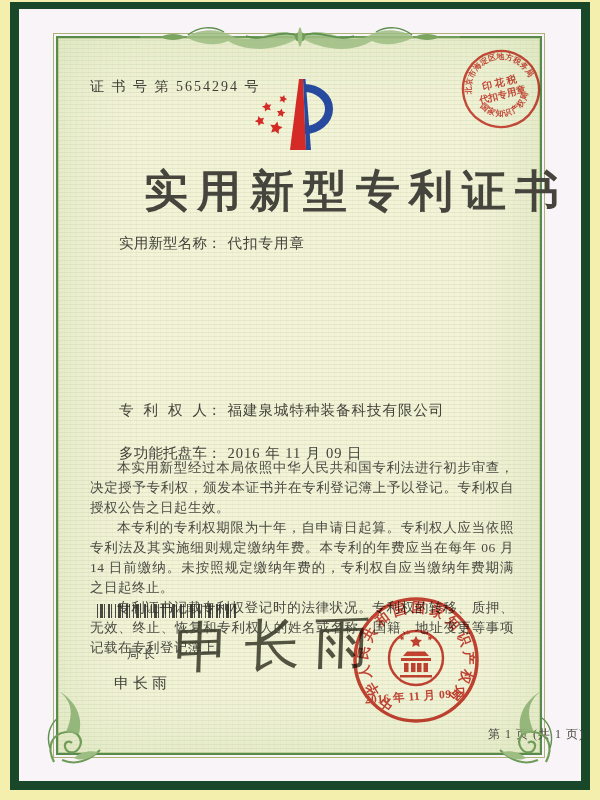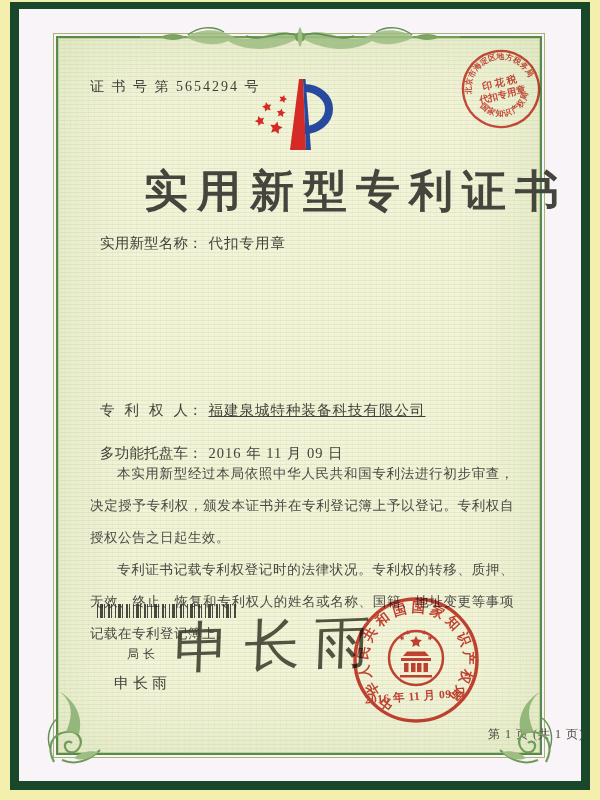--- a/index.html
+++ b/index.html
@@ -23,28 +23,28 @@
     outline:1px solid #aab275;outline-offset:2px;
     box-shadow: inset 0 0 0 1px rgba(170,190,130,.55), inset 0 0 80px rgba(186,208,150,.45);
   }
   .cert-no{position:absolute;left:32px;top:40px;font-size:14px;letter-spacing:2px;color:#3e3e36;}
   .logo{position:absolute;left:194px;top:38px;}
   .title{
     position:absolute;left:0;top:124px;width:100%;text-align:right;
     font-size:44px;font-weight:700;letter-spacing:9px;text-indent:9px;color:#45453d;margin-left:28px;
   }
   .field-row{position:absolute;left:42px;font-size:14.5px;color:#43433b;white-space:nowrap;}
-  .flabel{display:inline-block;width:88px;text-align:justify;text-align-last:justify;vertical-align:bottom;}
+  .flabel{display:inline-block;width:88px;text-align:justify;text-align-last:justify;vertical-align:bottom;margin-left:19px;}
   .fcolon{display:inline-block;margin-right:6px;}
   .fvalue{letter-spacing:1px;}
   .row-0{top:196px;} .row-1{top:248px;} .row-2{top:283px;}
-  .row-3{top:325px;} .row-4{top:363px;text-decoration:underline;} .row-5{top:406px;}
+  .row-3{top:325px;} .row-4{top:363px;} .row-5{top:406px;}
   .paragraphs{position:absolute;left:32px;top:420px;width:424px;}
   .paragraphs p{
-    margin:0;padding:0;font-size:13.5px;line-height:32px;color:#4a4a42;
+    margin:0;padding:0;font-size:13.5px;line-height:20px;color:#4a4a42;
     text-indent:2em;text-align:justify;letter-spacing:.5px;
   }
   .barcode{
     position:absolute;left:39px;top:566px;width:140px;height:14px;
     background:repeating-linear-gradient(90deg,
       #2b2b26 0 1px, transparent 1px 3px,
       #2b2b26 3px 6px, transparent 6px 7px,
       #2b2b26 7px 8px, transparent 8px 11px,
       #2b2b26 11px 13px, transparent 13px 14px,
       #2b2b26 14px 15px, transparent 15px 18px);
@@ -104,20 +104,21 @@
     </div>
     <div class="field-row row-4">
       <span class="flabel">专利权人</span><span class="fcolon">：</span><span class="fvalue">福建泉城特种装备科技有限公司</span>
     </div>
     <div class="field-row row-5">
       <span class="flabel">多功能托盘车</span><span class="fcolon">：</span><span class="fvalue">2016 年 11 月 09 日</span>
     </div>
 
     <div class="paragraphs">
       <p>本实用新型经过本局依照中华人民共和国专利法进行初步审查，决定授予专利权，颁发本证书并在专利登记簿上予以登记。专利权自授权公告之日起生效。</p>
+      <p>本专利的专利权期限为十年，自申请日起算。专利权人应当依照专利法及其实施细则规定缴纳年费。本专利的年费应当在每年 06 月 14 日前缴纳。未按照规定缴纳年费的，专利权自应当缴纳年费期满之日起终止。</p>
       <p>专利证书记载专利权登记时的法律状况。专利权的转移、质押、无效、终止、恢复和专利权人的姓名或名称、国籍、地址变更等事项记载在专利登记簿上。</p>
     </div>
 
     <div class="barcode"></div>
 
     <div class="sig-title">局长</div>
     <div class="sig-name">申长雨</div>
     <div class="autograph">申长雨</div>
 
     <svg class="official-seal" width="132" height="132" viewBox="0 0 132 132">

